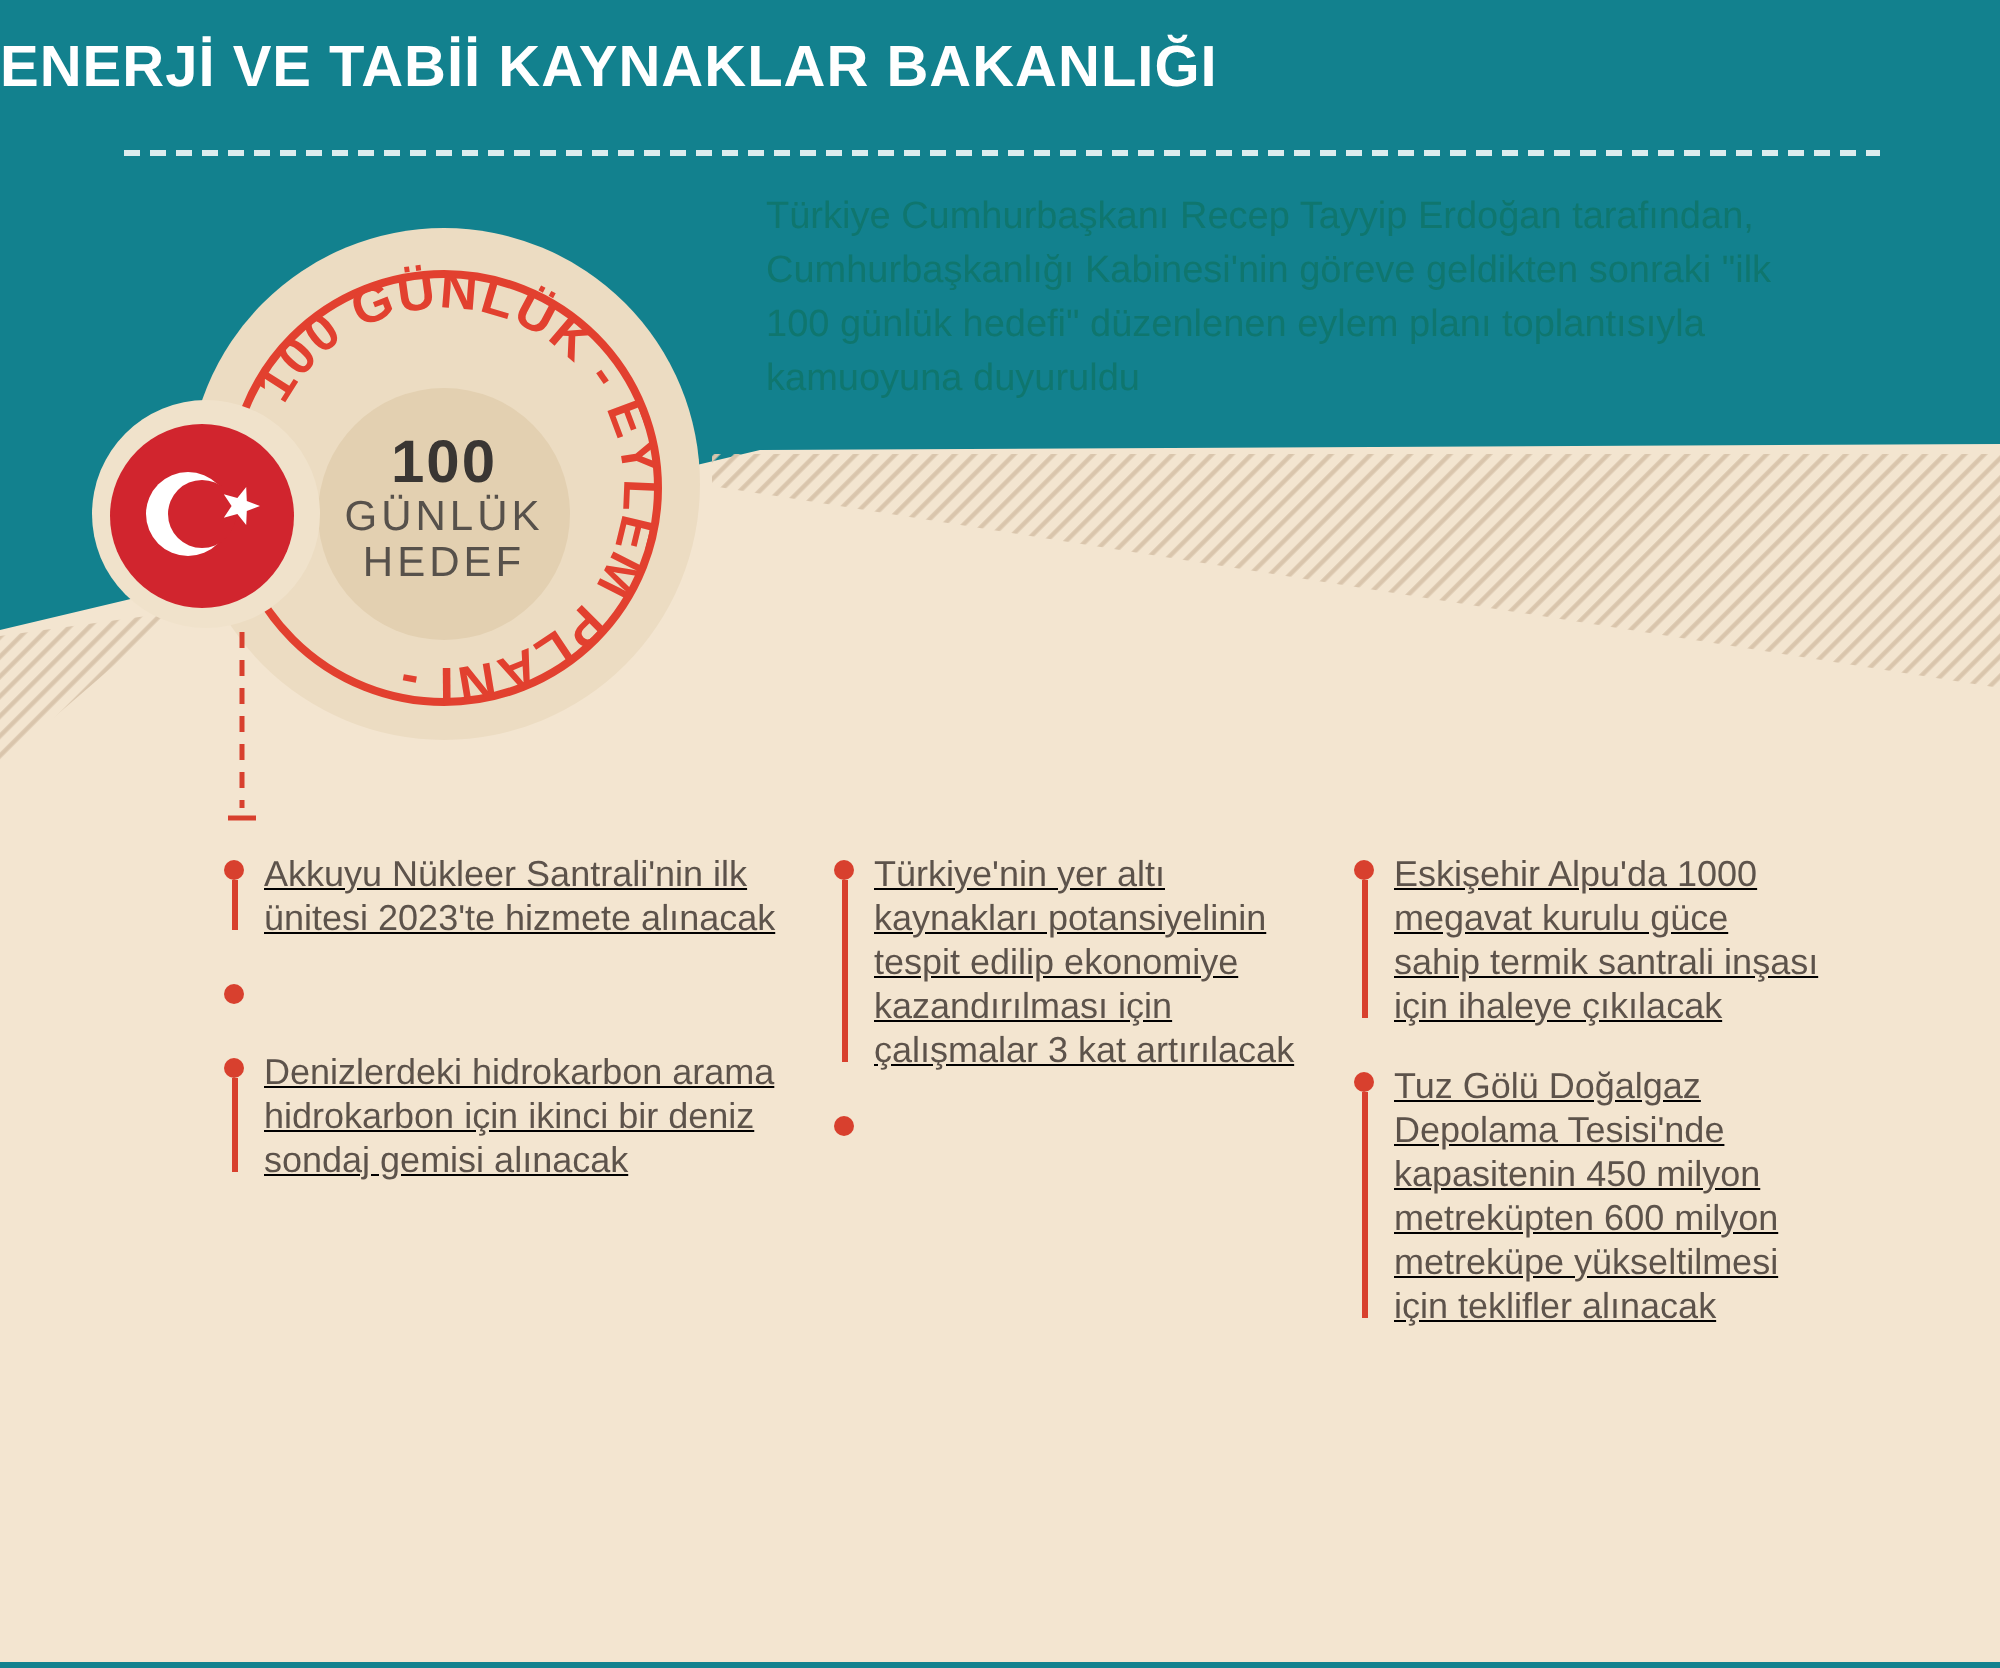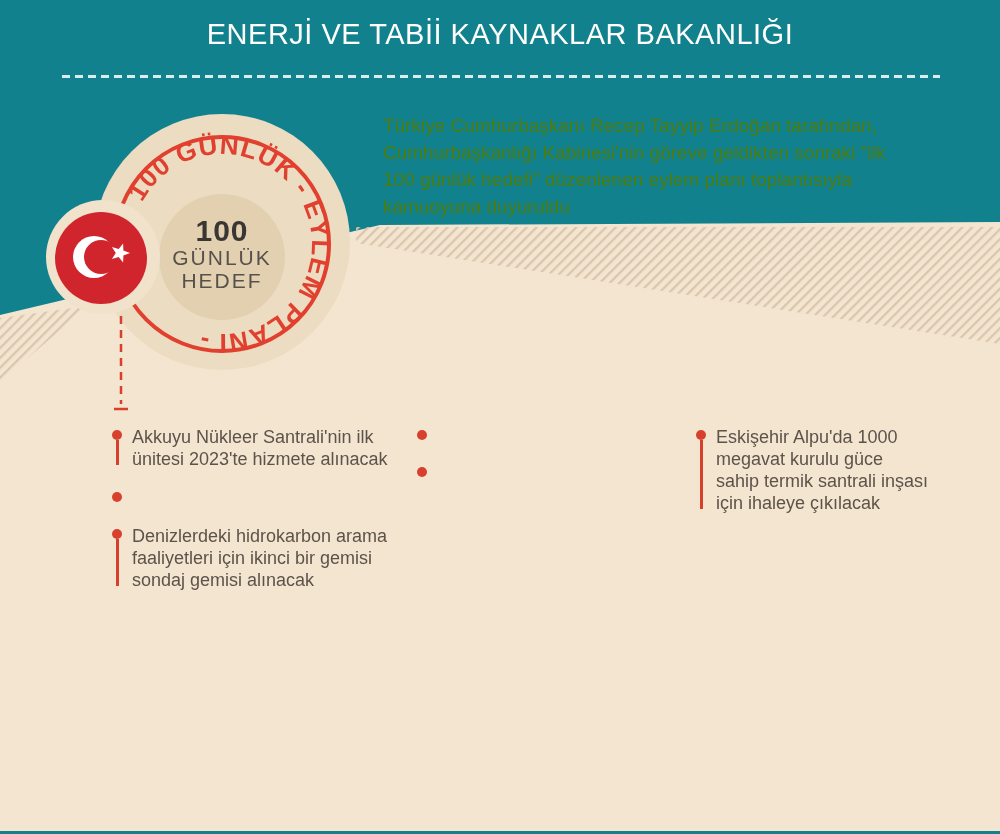--- a/index.html
+++ b/index.html
@@ -4,35 +4,35 @@
 <style>
   html,body{margin:0;padding:0;}
   body{
     width:1000px;height:834px;position:relative;overflow:hidden;
     background:#f3e5d0;
     font-family:"Liberation Sans","DejaVu Sans",sans-serif;
   }
   .bg-svg{position:absolute;left:0;top:0;z-index:0;}
   .header-title{
     position:absolute;left:0;top:18px;width:1000px;z-index:2;
-    text-align:center;color:#ffffff;font-size:29px;font-weight:normal;
+    color:#ffffff;font-size:29px;font-weight:bold;
     letter-spacing:0.5px;
   }
   .header-dashes{
     position:absolute;left:62px;top:75px;width:878px;height:3px;z-index:2;
     background:repeating-linear-gradient(90deg,rgba(255,255,255,.85) 0 8px,rgba(255,255,255,0) 8px 13px);
   }
   .intro-text{
-    position:absolute;left:383px;top:112px;width:520px;z-index:2;
-    color:#4d7c0f;font-size:19px;line-height:27px;white-space:pre-line;
+    position:absolute;left:383px;top:95px;width:520px;z-index:2;
+    color:#0f766e;font-size:19px;line-height:27px;white-space:pre-line;
   }
-  .col{position:absolute;z-index:2;}
+  .col{position:absolute;z-index:2;text-decoration:underline;}
   .col-1{left:112px;top:426px;width:292px;}
   .col-2{left:417px;top:426px;width:272px;}
-  .col-3{left:696px;top:426px;width:295px;}
+  .col-3{left:677px;top:426px;width:295px;}
   .item{display:flex;margin-bottom:18px;}
   .pin{width:10px;flex:0 0 10px;display:flex;flex-direction:column;align-items:center;padding-top:4px;margin-right:10px;}
   .pin .dot{width:10px;height:10px;border-radius:50%;background:#d8402e;}
   .pin .stem{width:3px;flex:1;background:#d8402e;margin-top:0;margin-bottom:5px;}
   .item-text{
     white-space:pre-line;color:#5d534b;font-size:18px;line-height:22px;
   }
   .bottom-strip{position:absolute;left:0;bottom:0;width:1000px;height:3px;background:#12818e;z-index:2;}
 </style>
 </head>
@@ -97,46 +97,63 @@
         <span class="dot"></span>
         <span class="stem"></span>
       </span>
   </div>
   <div class="item">
     <span class="pin">
         <span class="dot"></span>
         <span class="stem"></span>
       </span>
     <span class="item-text">Denizlerdeki hidrokarbon arama
-faaliyetleri için ikinci bir gemisi
+hidrokarbon için ikinci bir deniz
 sondaj gemisi alınacak</span>
   </div>
 </div>
 
 <div class="col col-2">
   <div class="item">
     <span class="pin">
         <span class="dot"></span>
         <span class="stem"></span>
       </span>
+    <span class="item-text">Türkiye'nin yer altı
+kaynakları potansiyelinin
+tespit edilip ekonomiye
+kazandırılması için
+çalışmalar 3 kat artırılacak</span>
   </div>
   <div class="item">
     <span class="pin">
         <span class="dot"></span>
         <span class="stem"></span>
       </span>
   </div>
 </div>
 
 <div class="col col-3">
   <div class="item">
     <span class="pin">
         <span class="dot"></span>
         <span class="stem"></span>
       </span>
     <span class="item-text">Eskişehir Alpu'da 1000
 megavat kurulu güce
 sahip termik santrali inşası
 için ihaleye çıkılacak</span>
   </div>
+  <div class="item">
+    <span class="pin">
+        <span class="dot"></span>
+        <span class="stem"></span>
+      </span>
+    <span class="item-text">Tuz Gölü Doğalgaz
+Depolama Tesisi'nde
+kapasitenin 450 milyon
+metreküpten 600 milyon
+metreküpe yükseltilmesi
+için teklifler alınacak</span>
+  </div>
 </div>
 
 <div class="bottom-strip"></div>
 
 </body></html>

